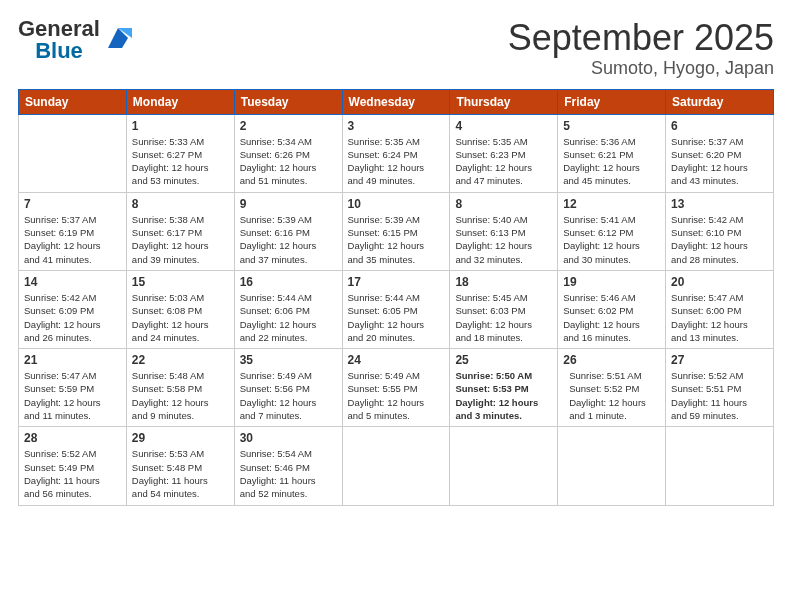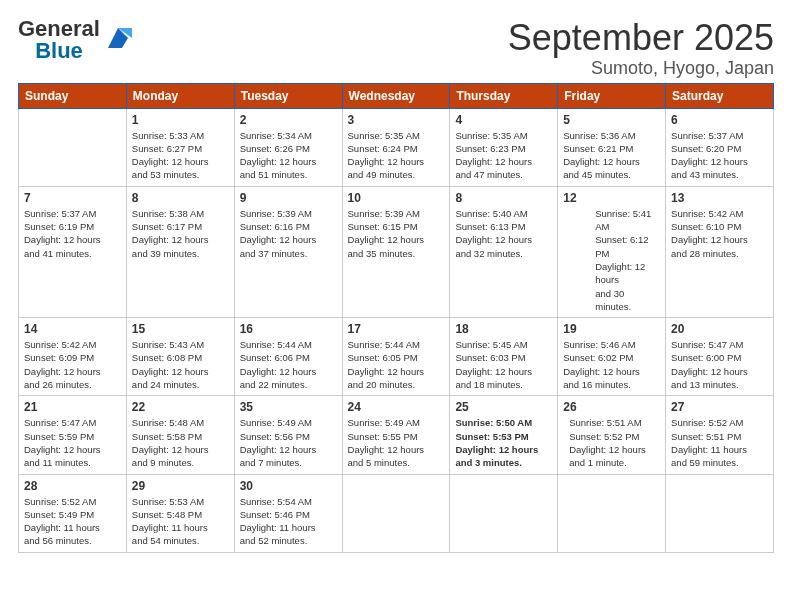--- a/index.html
+++ b/index.html
@@ -12,21 +12,21 @@
     }
     .page {
       width: 792px;
       height: 612px;
       padding: 18px 18px 10px 18px;
     }
     .header {
       display: flex;
       align-items: flex-start;
       justify-content: space-between;
-      margin-bottom: 4px;
+      margin-bottom: 10px;
     }
     .logo {
       display: flex;
       align-items: center;
     }
     .logo-text {
       font-size: 22px;
       font-weight: bold;
       color: #333;
       line-height: 1;
@@ -205,21 +205,21 @@
           </td>
           <td>
             <span class="day-num">8</span>
             <div class="day-info" style="white-space: pre-line;">Sunrise: 5:40 AM
 Sunset: 6:13 PM
 Daylight: 12 hours
 and 32 minutes.</div>
           </td>
           <td>
             <span class="day-num">12</span>
-            <div class="day-info" style="white-space: pre-line; margin-left: 32px;">Sunrise: 5:41 AM
+            <div class="day-info" style="white-space: pre-line;">Sunrise: 5:41 AM
 Sunset: 6:12 PM
 Daylight: 12 hours
 and 30 minutes.</div>
           </td>
           <td>
             <span class="day-num">13</span>
             <div class="day-info" style="white-space: pre-line;">Sunrise: 5:42 AM
 Sunset: 6:10 PM
 Daylight: 12 hours
 and 28 minutes.</div>
@@ -228,21 +228,21 @@
         <tr>
           <td>
             <span class="day-num">14</span>
             <div class="day-info" style="white-space: pre-line;">Sunrise: 5:42 AM
 Sunset: 6:09 PM
 Daylight: 12 hours
 and 26 minutes.</div>
           </td>
           <td>
             <span class="day-num">15</span>
-            <div class="day-info" style="white-space: pre-line;">Sunrise: 5:43 AM
+            <div class="day-info" style="white-space: pre-line;">Sunrise: 5:03 AM
 Sunset: 6:08 PM
 Daylight: 12 hours
 and 24 minutes.</div>
           </td>
           <td>
             <span class="day-num">16</span>
             <div class="day-info" style="white-space: pre-line;">Sunrise: 5:44 AM
 Sunset: 6:06 PM
 Daylight: 12 hours
 and 22 minutes.</div>

